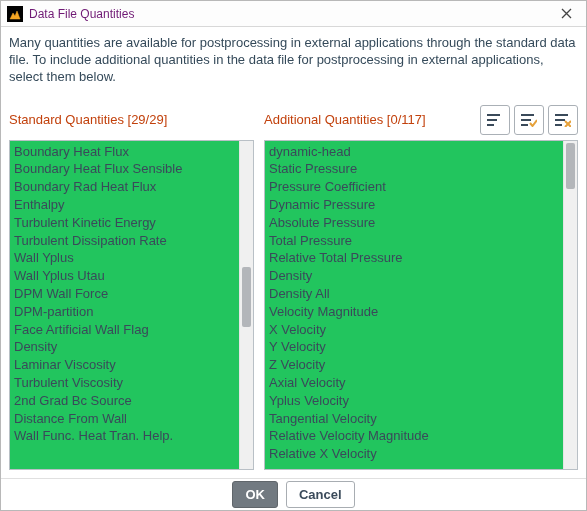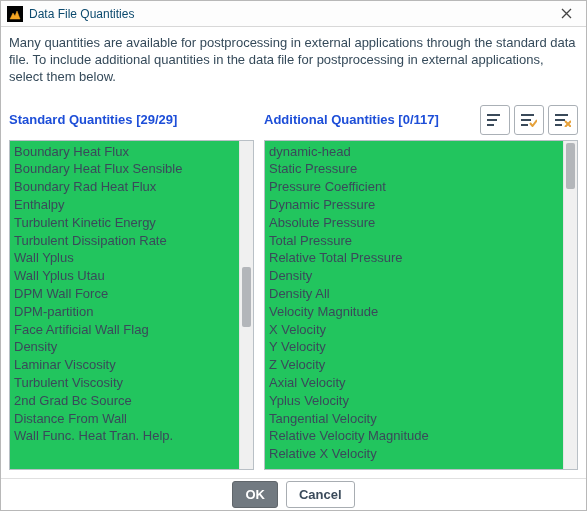--- a/index.html
+++ b/index.html
@@ -17,21 +17,21 @@
   }
   .titlebar {
     height: 26px;
     background: #fdfdfd;
     border-bottom: 1px solid #d8d8d8;
     display: flex;
     align-items: center;
     padding: 0 6px;
     gap: 6px;
     font-size: 12px;
-    color: #0c4a6e;
+    color: #701a75;
   }
   .titlebar .app-icon {
     width: 16px; height: 16px;
     background: #000;
     display: flex;
     align-items: center;
     justify-content: center;
   }
   .titlebar .app-icon svg { width: 12px; height: 12px; }
   .titlebar .spacer { flex: 1; }
@@ -71,22 +71,21 @@
   .col-right { flex: 1; }
   .col-header-row {
     display: flex;
     align-items: center;
     justify-content: space-between;
     height: 32px;
     margin-bottom: 4px;
   }
   .col-header {
     font-size: 13px;
-    color: #1d4ed8;
-    font-weight: bold;
+    color: #c2410c;
   }
   .toolbar-btns {
     display: flex;
     gap: 4px;
   }
   .tool-btn {
     width: 30px; height: 30px;
     border: 1px solid #aab0b6;
     border-radius: 3px;
     background: #fff;

